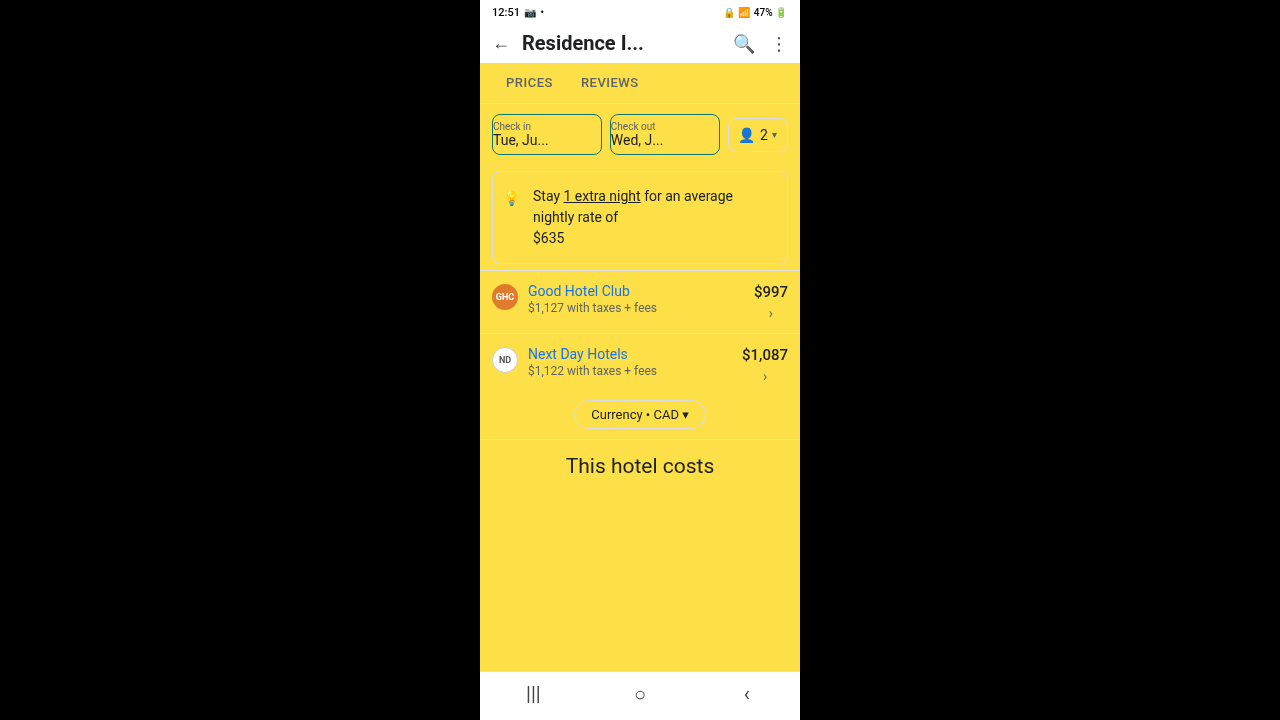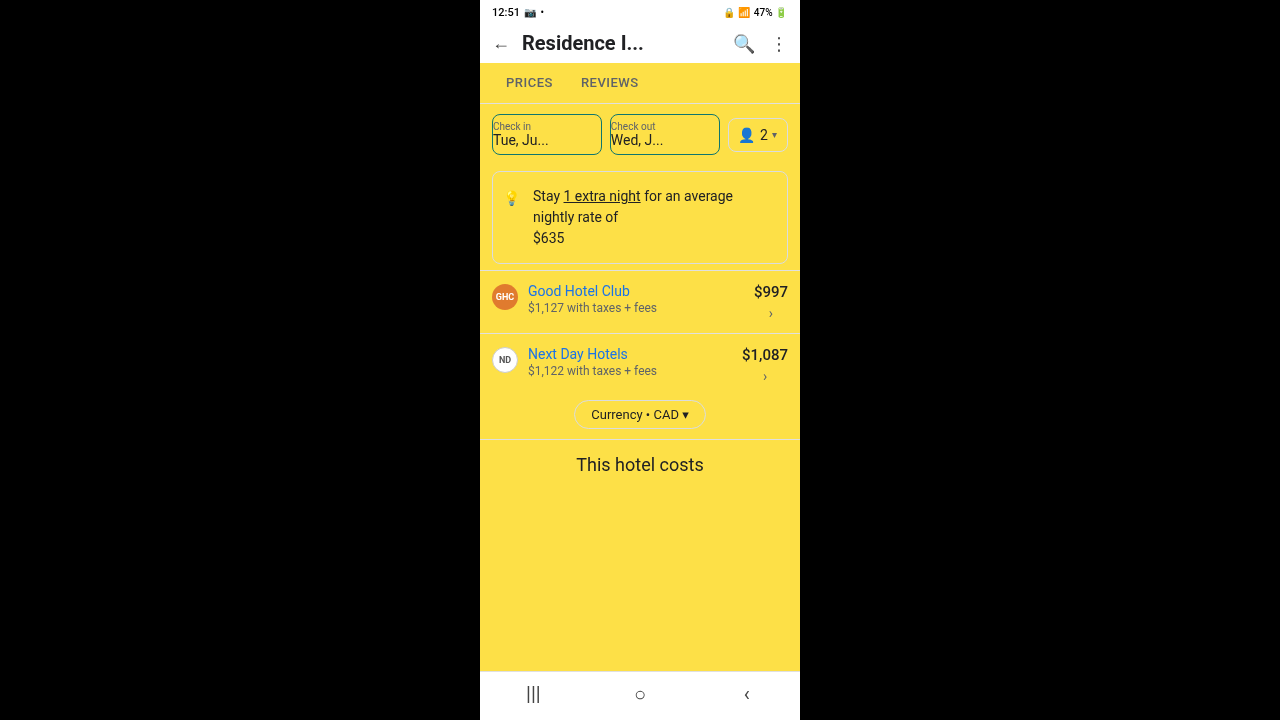--- a/index.html
+++ b/index.html
@@ -220,21 +220,21 @@
       color: #202124;
       cursor: pointer;
       display: flex;
       align-items: center;
       gap: 4px;
     }
     
     .hotel-costs-section {
       border-top: 1px solid #e0e0e0;
       padding: 14px 12px 10px 12px;
-      font-size: 18px;
+      font-size: 21px;
       color: #202124;
       text-align: center;
       flex: 1;
     }
     
     .bottom-nav {
       background: #fff;
       border-top: 1px solid #e0e0e0;
       display: flex;
       justify-content: space-around;

